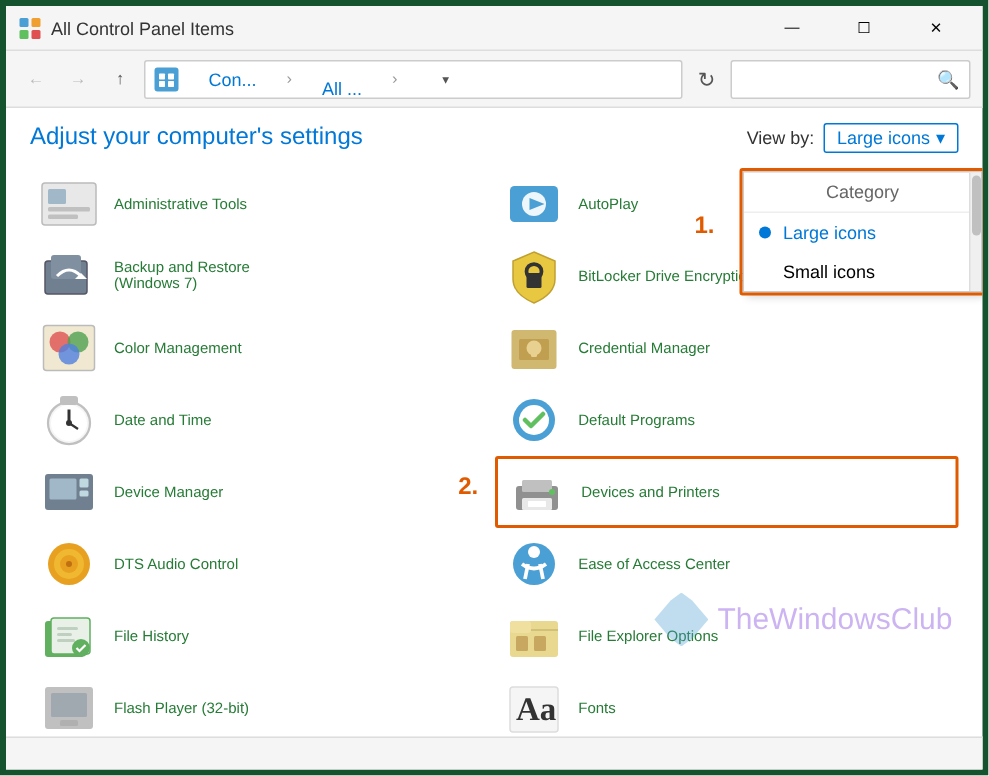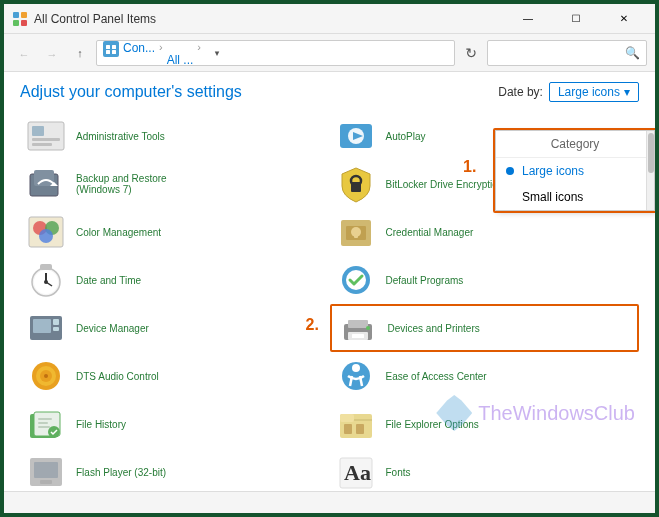--- a/index.html
+++ b/index.html
@@ -10,21 +10,21 @@
     .title-bar { background: #f5f5f5; height: 30px; display: flex; align-items: center; padding: 0 8px; border-bottom: 1px solid #ddd; justify-content: space-between; }
     .title-bar-left { display: flex; align-items: center; gap: 6px; }
     .title-text { font-size: 12px; color: #333; }
     .title-buttons { display: flex; gap: 2px; }
     .title-btn { width: 46px; height: 30px; display: flex; align-items: center; justify-content: center; font-size: 10px; cursor: pointer; border: none; background: transparent; }
 
     
     .address-bar { height: 38px; background: #f5f5f5; border-bottom: 1px solid #ddd; display: flex; align-items: center; padding: 0 8px; gap: 4px; }
     .nav-btn { width: 24px; height: 24px; display: flex; align-items: center; justify-content: center; cursor: pointer; border: none; background: transparent; color: #555; font-size: 11px; border-radius: 2px; }
     .nav-btn.disabled { color: #bbb; cursor: default; }
-    .address-path { display: flex; align-items: flex-start; background: #fff; border: 1px solid #ccc; height: 26px; padding: 0 6px; gap: 4px; flex: 1; font-size: 12px; color: #333; border-radius: 2px; }
+    .address-path { display: flex; align-items: center; background: #fff; border: 1px solid #ccc; height: 26px; padding: 0 6px; gap: 20px; flex: 1; font-size: 12px; color: #333; border-radius: 2px; }
     .path-icon { width: 16px; height: 16px; background: #4a9fd4; display: inline-flex; align-items: center; justify-content: center; border-radius: 2px; }
     .path-sep { color: #999; font-size: 11px; }
     .refresh-btn { width: 24px; height: 24px; display: flex; align-items: center; justify-content: center; cursor: pointer; border: none; background: transparent; color: #555; border-radius: 2px; }
     .search-box { width: 160px; height: 26px; border: 1px solid #ccc; border-radius: 2px; padding: 0 6px; font-size: 12px; background: #fff; display: flex; align-items: center; justify-content: flex-end; color: #999; }
 
     
     .content { flex: 1; display: flex; flex-direction: column; overflow: hidden; position: relative; }
     .content-header { padding: 10px 16px 6px; display: flex; align-items: center; justify-content: space-between; }
     .page-title { font-size: 16px; color: #0078d7; font-weight: 400; }
     .view-by { display: flex; align-items: center; gap: 6px; font-size: 12px; color: #333; }
@@ -101,29 +101,29 @@
     <button class="refresh-btn" style="font-size:14px;">↻</button>
     <div class="search-box">
       <span style="font-size:12px;">🔍</span>
     </div>
   </div>
 
   <div class="content">
     <div class="content-header">
       <span class="page-title">Adjust your computer's settings</span>
       <div class="view-by">
-        <span>Date by:</span>
+        <span>View by:</span>
         <div class="view-dropdown">
           <span>Large icons</span>
           <span>▾</span>
         </div>
       </div>
     </div>
 
-    <div class="dropdown-overlay" style="position:absolute;top:58px;right:0px;">
+    <div class="dropdown-overlay" style="position:absolute;top:42px;right:0px;">
       <div class="dropdown-menu" style="position:relative;">
         <div class="dropdown-header">Category</div>
         <div class="dropdown-item selected">
           <div class="radio-dot"></div>
           <span>Large icons</span>
         </div>
         <div class="dropdown-item">
           <div class="radio-empty"></div>
           <span>Small icons</span>
         </div>

